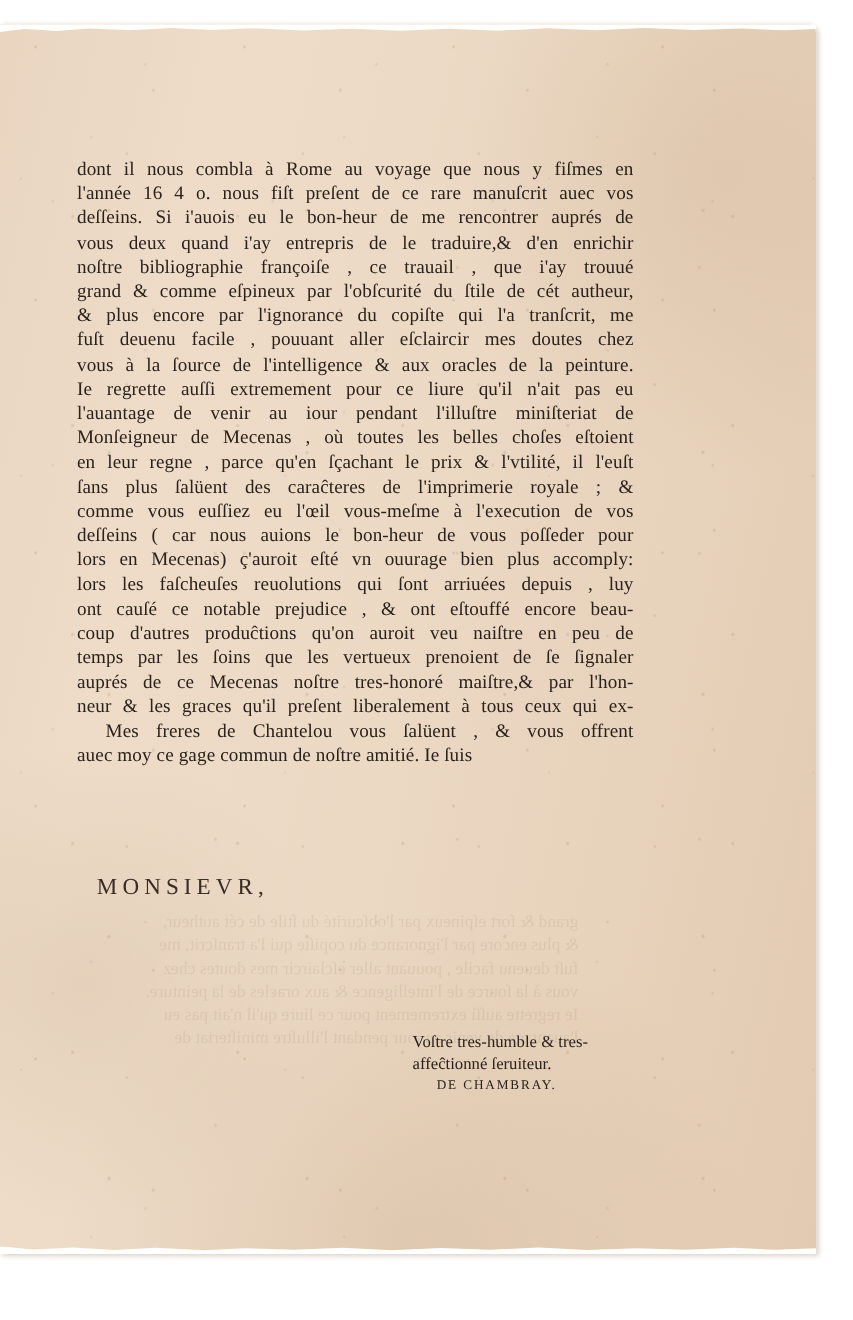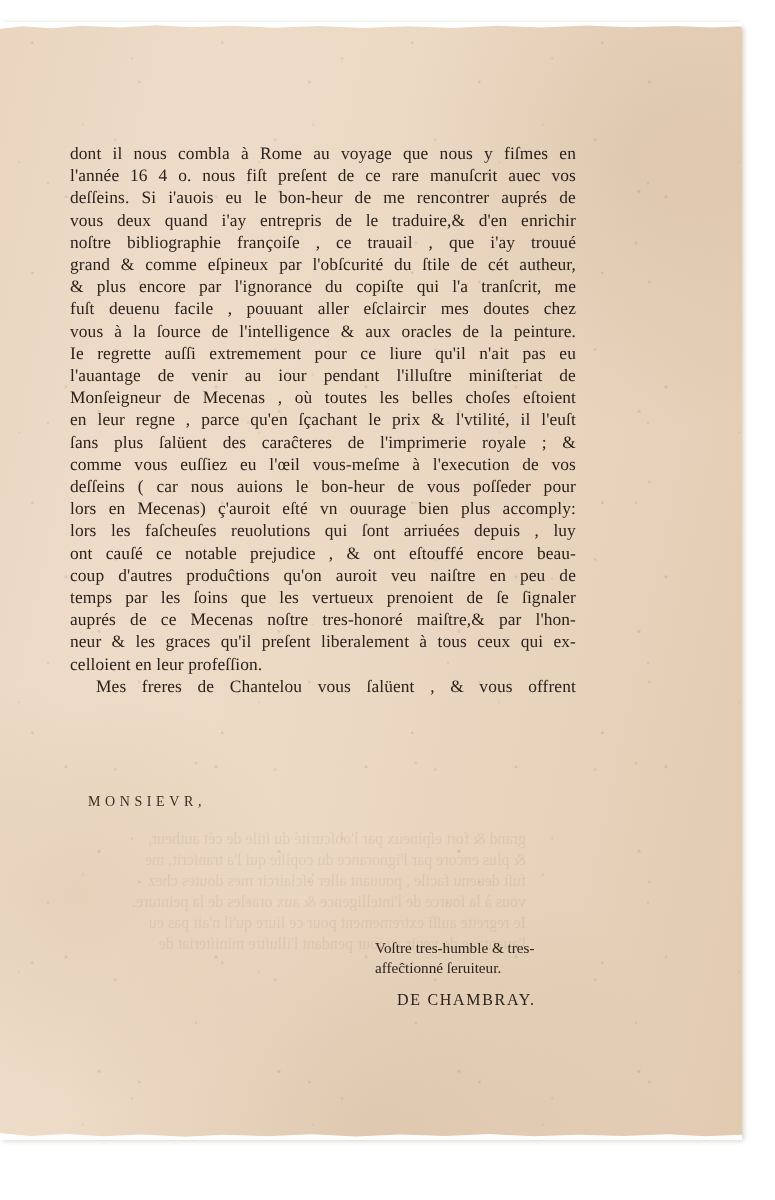--- a/index.html
+++ b/index.html
@@ -109,45 +109,44 @@
     white-space: normal;
   }
   .body-line.justify > span { display: inline-block; }
 
   .indent { padding-left: 26px; }
 
   #salutation {
     position: absolute;
     left: 88px;
     top: 772px;
-    font-size: 14px;
+    font-size: 21px;
     letter-spacing: 4.6px;
     color: #3a2d24;
     white-space: nowrap;
   }
 
   #signature-block {
     position: absolute;
     left: 375px;
     top: 916px;
     width: 230px;
     color: #2a211c;
   }
   .sig-line {
     font-size: 15.2px;
     line-height: 19.6px;
     white-space: nowrap;
   }
   #signature-name {
-    font-size: 16px;
+    font-size: 12px;
     letter-spacing: 1.7px;
     padding-left: 22px;
     padding-top: 2px;
     white-space: nowrap;
-    margin-top: 12px;
   }
 
   
   #verso-ghost {
     position: absolute;
     left: 96px;
     top: 806px;
     width: 430px;
     height: 150px;
     opacity: 0.085;
@@ -467,33 +466,33 @@
           <span>graces</span>
           <span>qu'il</span>
           <span>preſent</span>
           <span>liberalement</span>
           <span>à</span>
           <span>tous</span>
           <span>ceux</span>
           <span>qui</span>
           <span>ex-</span>
         </div>
-        <div class="body-line">celloient en leur profeſſion.</div>
         <div class="body-line indent justify">
           <span>Mes</span>
           <span>freres</span>
           <span>de</span>
           <span>Chantelou</span>
           <span>vous</span>
           <span>ſalüent</span>
           <span>,</span>
           <span>&amp;</span>
           <span>vous</span>
           <span>offrent</span>
         </div>
+        <div class="body-line">auec moy ce gage commun de noſtre amitié.    Ie ſuis</div>
       </div>
 
     <div id="salutation">MONSIEVR,</div>
 
     <div id="signature-block">
       <div class="sig-line">Voſtre tres-humble &amp; tres-</div>
       <div class="sig-line">affeĉtionné ſeruiteur.</div>
       <div id="signature-name">DE CHAMBRAY.</div>
     </div>
   </div>

